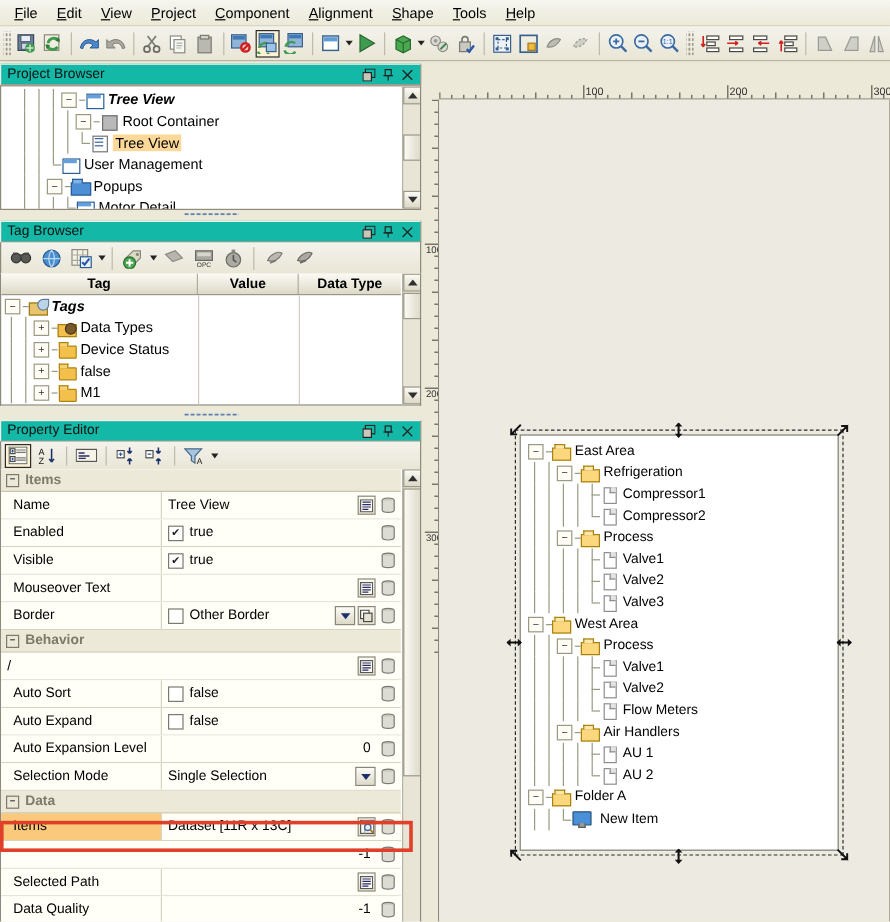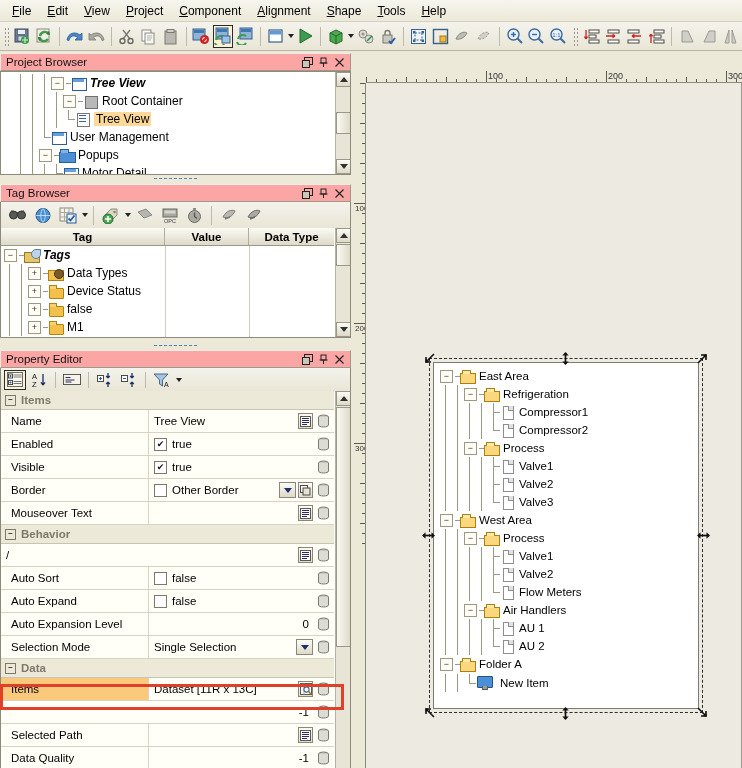--- a/index.html
+++ b/index.html
@@ -39,21 +39,21 @@
     display:flex; align-items:center; justify-content:center; }
   .tb-btn.sel { background:#fdf3d4; border:1px solid #2b2b2b; box-sizing:border-box; }
   .tb-sep { width:1px; height:19px; background:#bdbaa9; margin:0 4px; }
   .tb-arrow { width:9px; height:23px; display:flex; align-items:center; justify-content:center; }
   .tb-arrow:after { content:""; border-left:3.5px solid transparent; border-right:3.5px solid transparent;
     border-top:4px solid #222; display:block; }
 
   
   .panel { position:absolute; left:0; background:#ece9d8; box-sizing:border-box; }
   .panel-title {
-    height:18px; background:#fca5a5;
+    height:18px; background:#14b8a6;
     border-top:1px solid #efeee6; border-left:1px solid #efeee6;
     border-bottom:1px solid #9d9a8b; border-right:1px solid #9d9a8b;
     display:flex; align-items:center; padding:0 3px 0 5px; box-sizing:border-box;
     font-size:11.5px; color:#111;
   }
   .panel-title .ttl { flex:1; white-space:nowrap; overflow:hidden; }
   .tbtn { width:15px; height:14px; display:flex; align-items:center; justify-content:center;
     font-size:11px; color:#222; margin-left:1px; }
   .panel-body { background:#fff; border:1px solid #8d8a7c; box-sizing:border-box; position:relative; overflow:hidden; }
 
@@ -133,21 +133,21 @@
   .pe-sep { width:1px; height:16px; background:#bdbaa9; margin:0 4px; }
 
   .prop-grid { font-size:11.5px; }
   .grp-row { display:flex; align-items:center; height:19px; background:#ece9d8;
     border-bottom:1px solid #c7c4b4; font-weight:bold; color:#7d7a6c; padding-left:4px; box-sizing:border-box; }
   .grp-box { width:9px; height:9px; border:1px solid #7d7a6c; background:#ece9d8;
     display:flex; align-items:center; justify-content:center; font-size:8px; line-height:8px;
     color:#333; margin-right:5px; flex:none; }
   .p-row { display:flex; align-items:stretch; height:22px; border-bottom:1px solid #d7d4c4; background:#fffef7; }
   .p-row:nth-child(even) { background:#fffdf2; }
-  .p-name { width:148px; padding-left:10px; display:flex; align-items:center;
+  .p-name { width:134px; padding-left:10px; display:flex; align-items:center;
     border-right:1px solid #d7d4c4; box-sizing:border-box; background:#fffef7; }
   .p-val { flex:1; display:flex; align-items:center; padding-left:5px; box-sizing:border-box;
     background:#fffef7; overflow:hidden; white-space:nowrap; }
   .p-val.right { justify-content:flex-end; padding-right:4px; }
   .p-tools { display:flex; align-items:center; padding-right:2px; background:#fffef7; }
   .cbx { width:11px; height:11px; border:1px solid #7a7a6e; background:#fff; display:inline-flex;
     align-items:center; justify-content:center; margin-right:5px; flex:none; font-size:9px; color:#1b1b1b; }
   .mini-btn { width:15px; height:16px; border:1px solid #8a8778; background:linear-gradient(to bottom,#fcfbf5,#e2dece);
     display:flex; align-items:center; justify-content:center; margin-left:2px; box-sizing:border-box; }
   .bind-btn { width:17px; height:17px; margin-left:2px; display:flex; align-items:center; justify-content:center; }
@@ -788,49 +788,49 @@
           <div class="p-tools">
             <span class="bind-btn">
               <svg width="15" height="15" viewBox="0 0 15 15">
                   <ellipse cx="7.5" cy="3" rx="5" ry="2" fill="#c8c8bf" stroke="#7a7a74"></ellipse>
                   <path d="M2.5 3v8c0 1.1 2.2 2 5 2s5-.9 5-2V3" fill="#dcdcd3" stroke="#7a7a74"></path>
                 </svg>
             </span>
           </div>
         </div>
         <div class="p-row">
-          <div class="p-name">Border</div>
-          <div class="p-val">
-            <span class="cbx"></span>
-            <span>Other Border</span>
-          </div>
-          <div class="p-tools">
-            <span class="drop-btn"></span>
-            <span class="mini-btn">
-              <svg width="11" height="11" viewBox="0 0 11 11">
-                  <rect x="0.5" y="0.5" width="7" height="7" fill="#fff" stroke="#4a4a44"></rect>
-                  <rect x="3" y="3" width="7" height="7" fill="#e6e3d4" stroke="#4a4a44"></rect>
-                </svg>
-            </span>
-            <span class="bind-btn">
-              <svg width="15" height="15" viewBox="0 0 15 15">
-                  <ellipse cx="7.5" cy="3" rx="5" ry="2" fill="#c8c8bf" stroke="#7a7a74"></ellipse>
-                  <path d="M2.5 3v8c0 1.1 2.2 2 5 2s5-.9 5-2V3" fill="#dcdcd3" stroke="#7a7a74"></path>
-                </svg>
-            </span>
-          </div>
-        </div>
-        <div class="p-row">
           <div class="p-name">Mouseover Text</div>
           <div class="p-val"></div>
           <div class="p-tools">
             <span class="mini-btn">
               <svg width="11" height="11" viewBox="0 0 11 11">
                   <rect x="0.5" y="0.5" width="10" height="10" fill="#fbfaf4" stroke="#5a5a54"></rect>
                   <path d="M2 2.5h7M2 4.5h7M2 6.5h7M2 8.5h5" stroke="#2a2a64"></path>
+                </svg>
+            </span>
+            <span class="bind-btn">
+              <svg width="15" height="15" viewBox="0 0 15 15">
+                  <ellipse cx="7.5" cy="3" rx="5" ry="2" fill="#c8c8bf" stroke="#7a7a74"></ellipse>
+                  <path d="M2.5 3v8c0 1.1 2.2 2 5 2s5-.9 5-2V3" fill="#dcdcd3" stroke="#7a7a74"></path>
+                </svg>
+            </span>
+          </div>
+        </div>
+        <div class="p-row">
+          <div class="p-name">Border</div>
+          <div class="p-val">
+            <span class="cbx"></span>
+            <span>Other Border</span>
+          </div>
+          <div class="p-tools">
+            <span class="drop-btn"></span>
+            <span class="mini-btn">
+              <svg width="11" height="11" viewBox="0 0 11 11">
+                  <rect x="0.5" y="0.5" width="7" height="7" fill="#fff" stroke="#4a4a44"></rect>
+                  <rect x="3" y="3" width="7" height="7" fill="#e6e3d4" stroke="#4a4a44"></rect>
                 </svg>
             </span>
             <span class="bind-btn">
               <svg width="15" height="15" viewBox="0 0 15 15">
                   <ellipse cx="7.5" cy="3" rx="5" ry="2" fill="#c8c8bf" stroke="#7a7a74"></ellipse>
                   <path d="M2.5 3v8c0 1.1 2.2 2 5 2s5-.9 5-2V3" fill="#dcdcd3" stroke="#7a7a74"></path>
                 </svg>
             </span>
           </div>
         </div>

